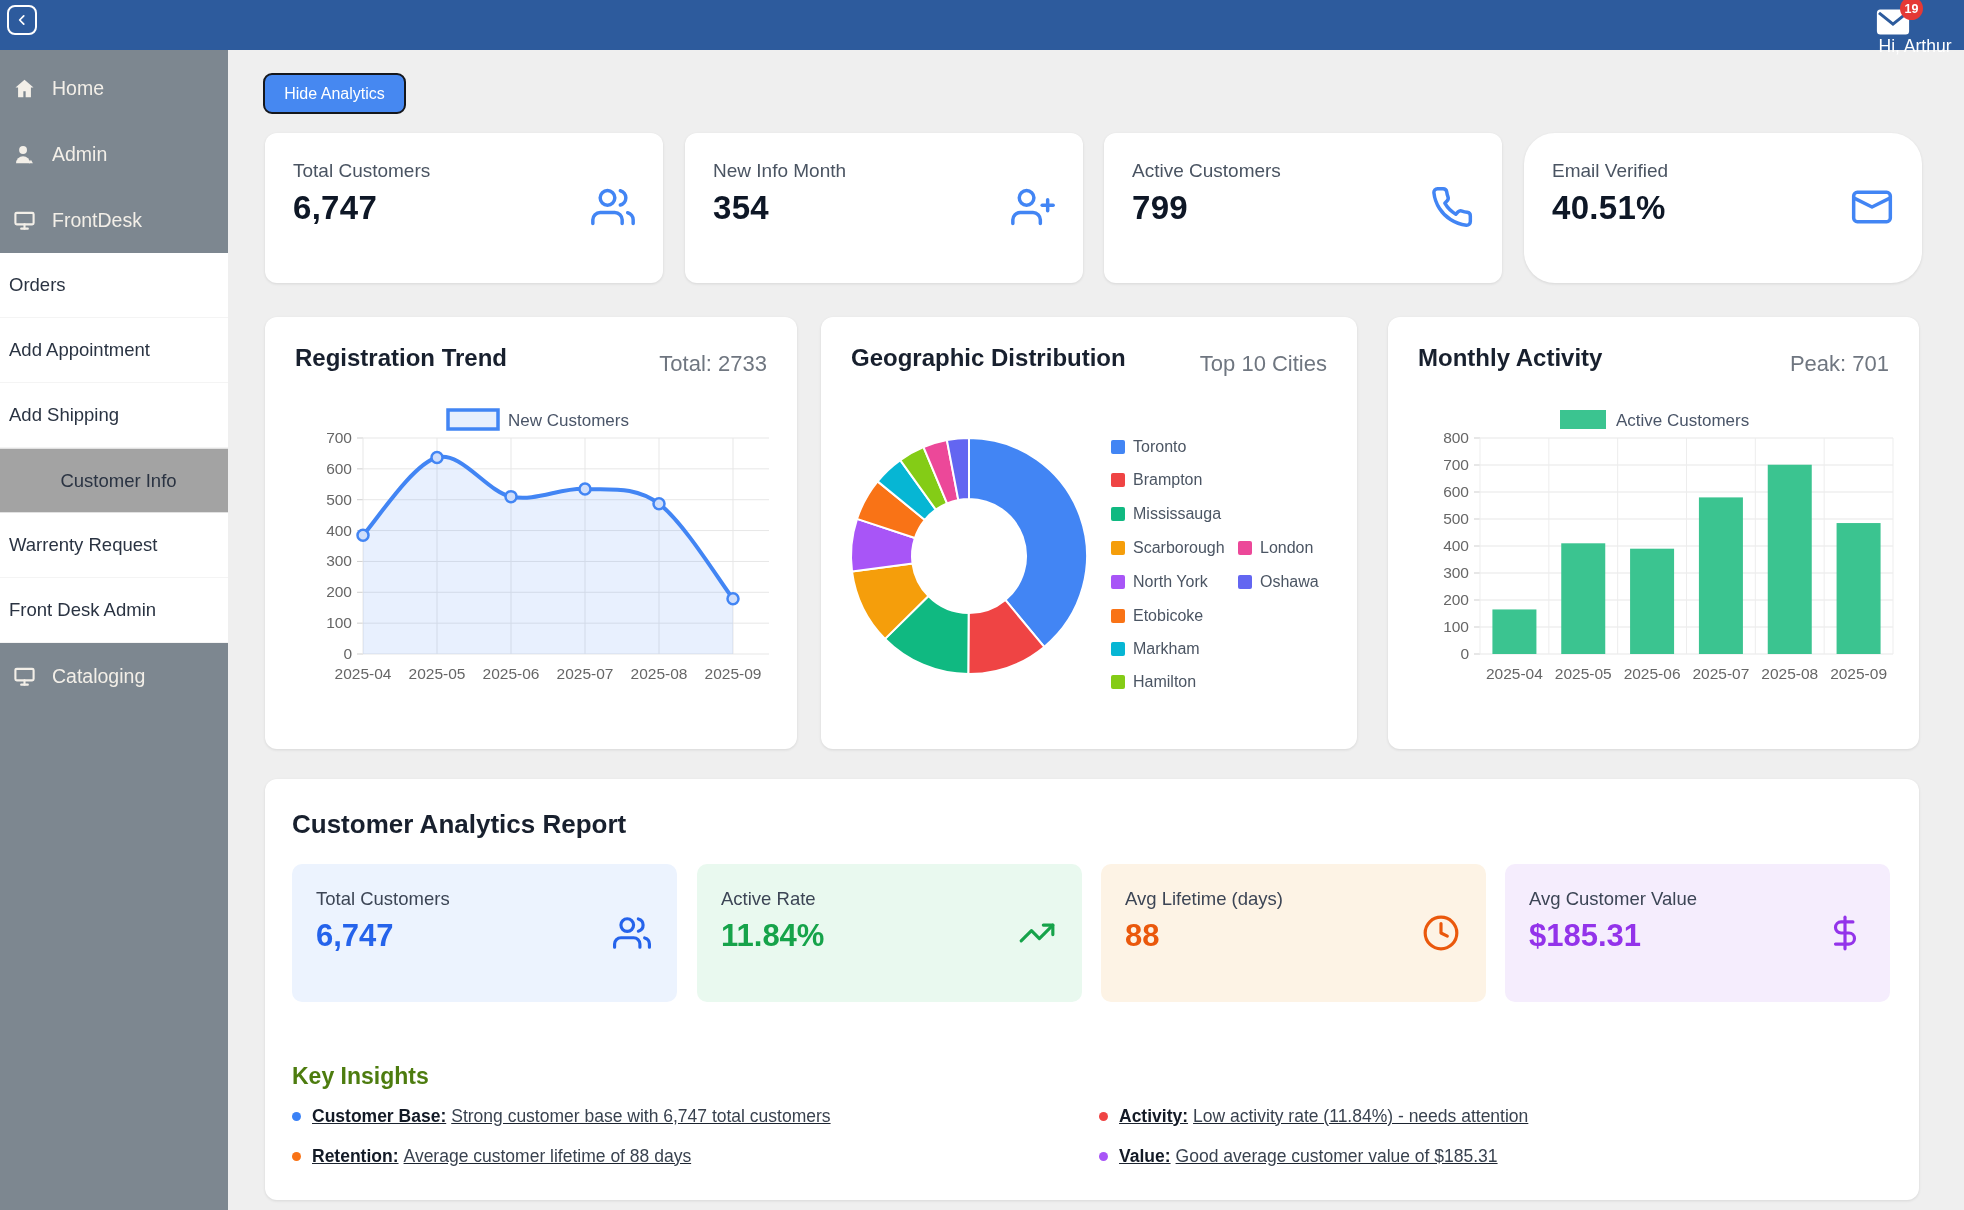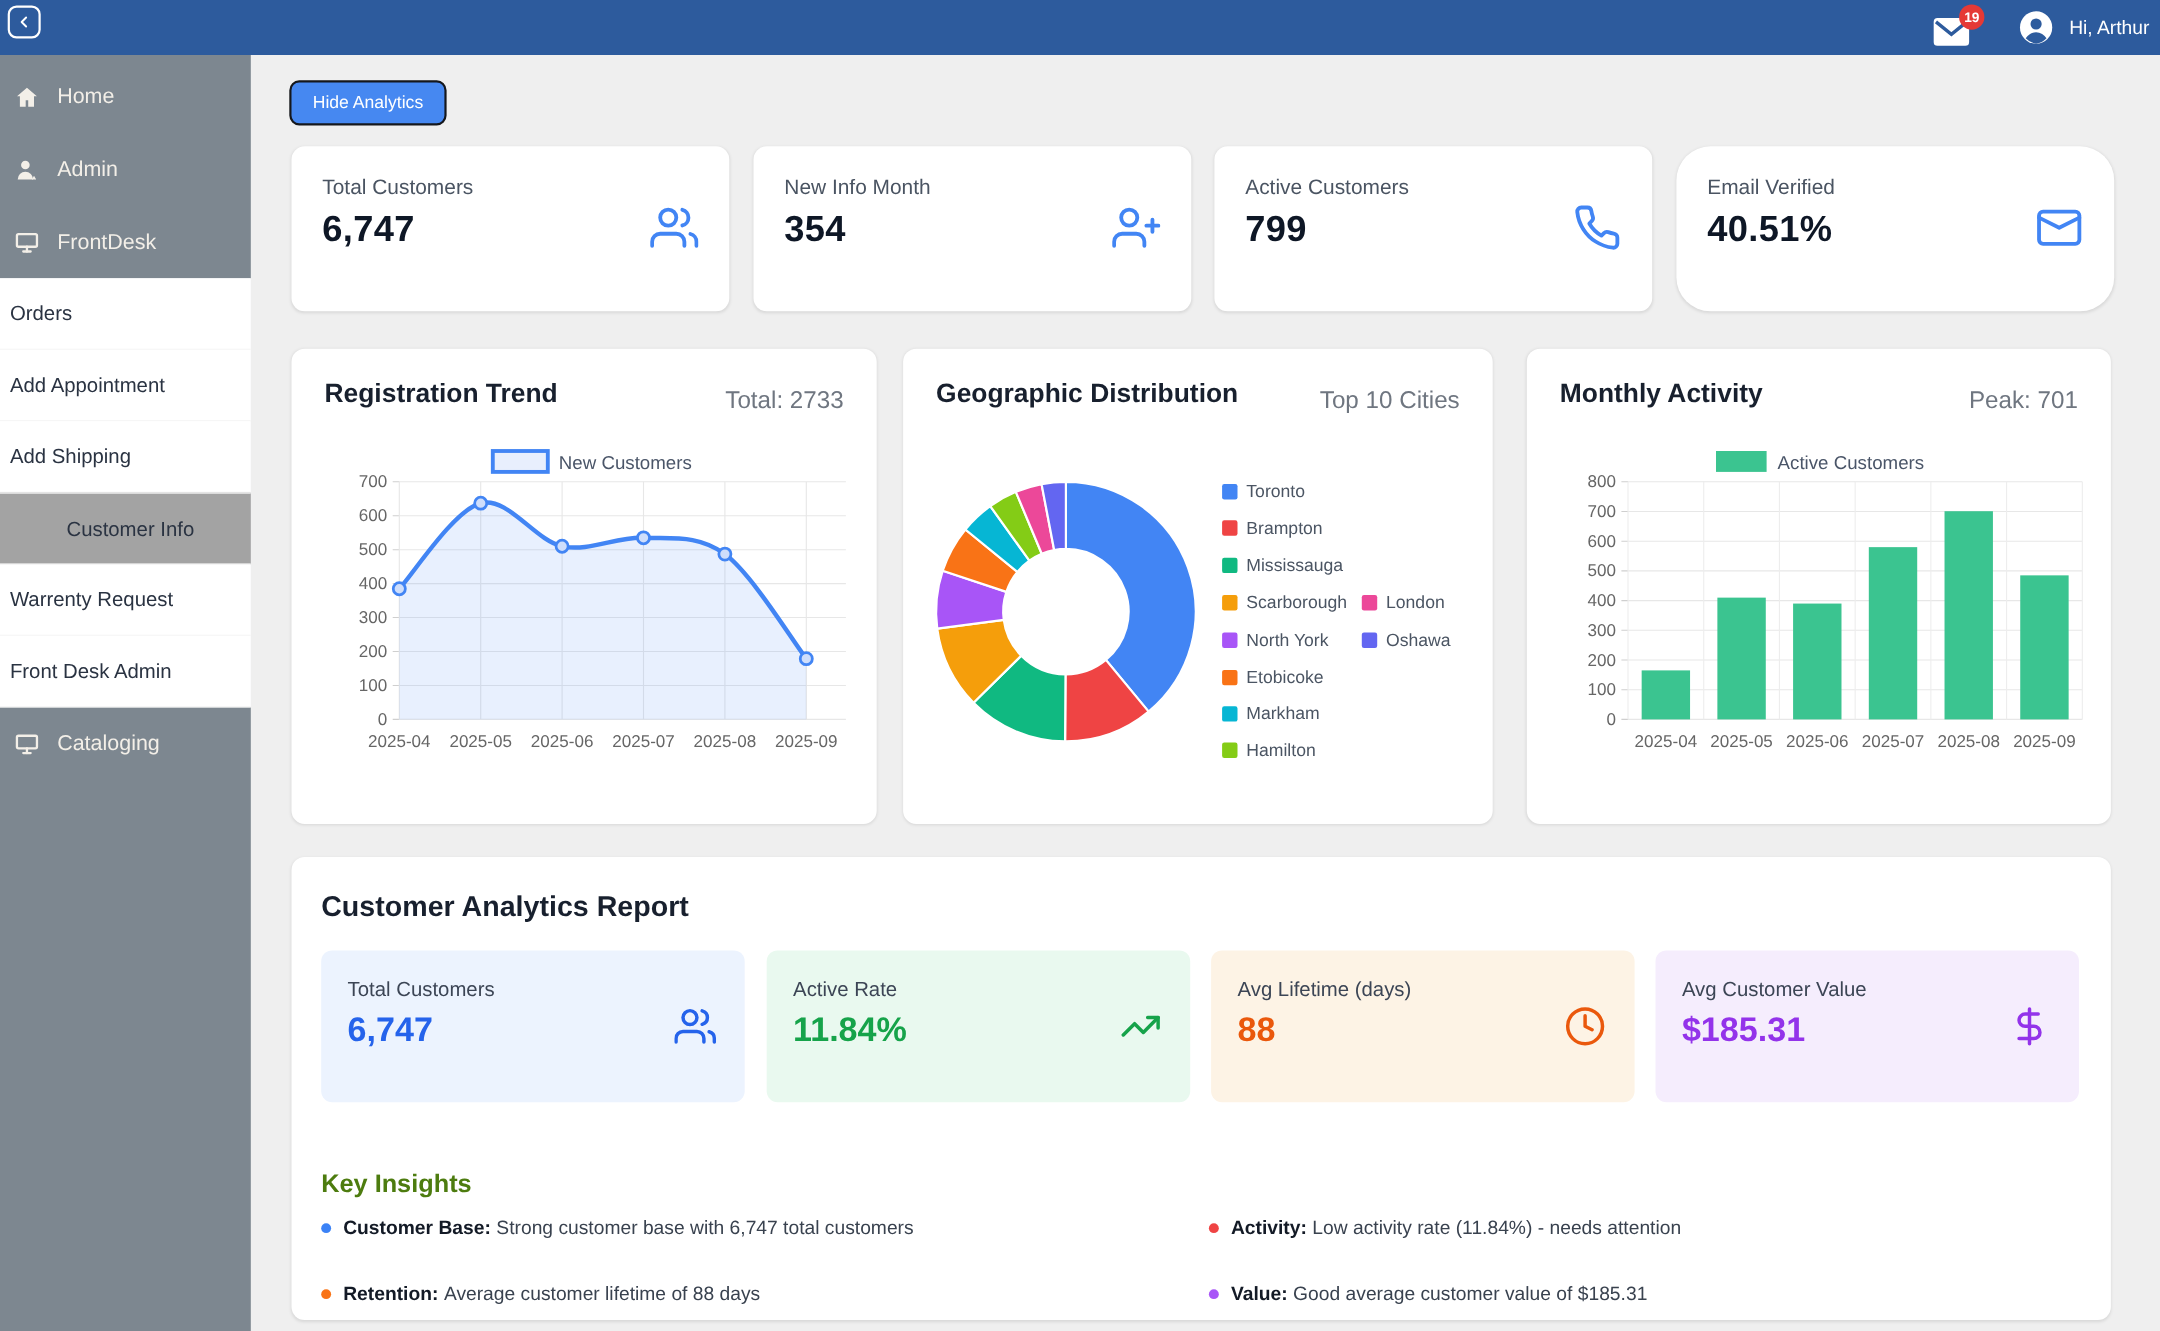--- a/index.html
+++ b/index.html
@@ -10,21 +10,21 @@
   }
   svg.feather { fill:none; stroke:currentColor; stroke-width:2; stroke-linecap:round; stroke-linejoin:round; }
 
   
   .topbar { position:absolute; top:0; left:0; width:1964px; height:50px; background:#2d5b9d; z-index:10; }
   .back-btn {
     position:absolute; left:7px; top:5px; width:30px; height:30px;
     background:transparent; border:2.5px solid #fff; border-radius:8px;
     display:flex; align-items:center; justify-content:center; color:#fff; cursor:pointer;
   }
-  .topbar-right { position:absolute; right:10px; top:0; height:50px; display:flex; align-items:center; }
+  .topbar-right { position:absolute; right:10px; top:0; height:50px; display:flex; align-items:center;flex-direction:column; }
   .mail-wrap { position:relative; width:34px; height:28px; margin-right:44px; margin-top:8px; cursor:pointer; }
   .mail-badge {
     position:absolute; top:-11px; right:-13px; min-width:23px; height:23px; padding:0 4px;
     background:#e53935; color:#fff; font-size:12.5px; font-weight:bold;
     border-radius:12px; display:flex; align-items:center; justify-content:center;
   }
   .avatar { width:32px; height:32px; margin-right:14px; cursor:pointer; }
   .greeting { color:#fff; font-size:17.5px; }
 
   
@@ -67,21 +67,21 @@
   
   .report-card { left:45px; top:729px; width:1654px; height:421px; }
   .report-title { position:absolute; left:27px; top:30px; font-size:26px; font-weight:600; color:#18202e; }
   .mini-card { position:absolute; top:85px; width:385px; height:138px; border-radius:10px; }
   .mini-label { position:absolute; left:24px; top:24px; font-size:18.5px; color:#3c4555; }
   .mini-value { position:absolute; left:24px; top:54px; font-size:31px; font-weight:bold; }
   .mini-icon { position:absolute; right:26px; top:50px; width:38px; height:38px; }
   .insights-title { position:absolute; left:27px; top:284px; font-size:23px; font-weight:600; color:#4d7c0f; }
   .insights {
     position:absolute; left:27px; top:322px; width:1600px;
-    display:grid; grid-template-columns:807px 1fr; row-gap:30px;
+    display:grid; grid-template-columns:807px 1fr; row-gap:10px;text-decoration:underline;
   }
   .insight { display:flex; align-items:center; font-size:17.5px; color:#39424f; height:30px; }
   .insight b { color:#131a26; margin-right:5px; }
   .insight-dot { width:9px; height:9px; border-radius:50%; margin-right:11px; flex:0 0 9px; }
 </style>
 </head>
 <body>
 
 <header class="topbar">
   <button class="back-btn">

